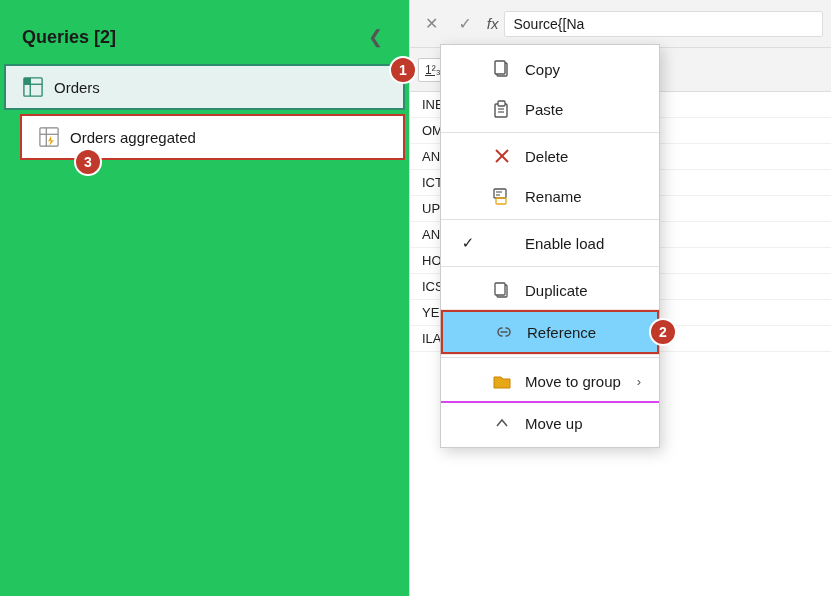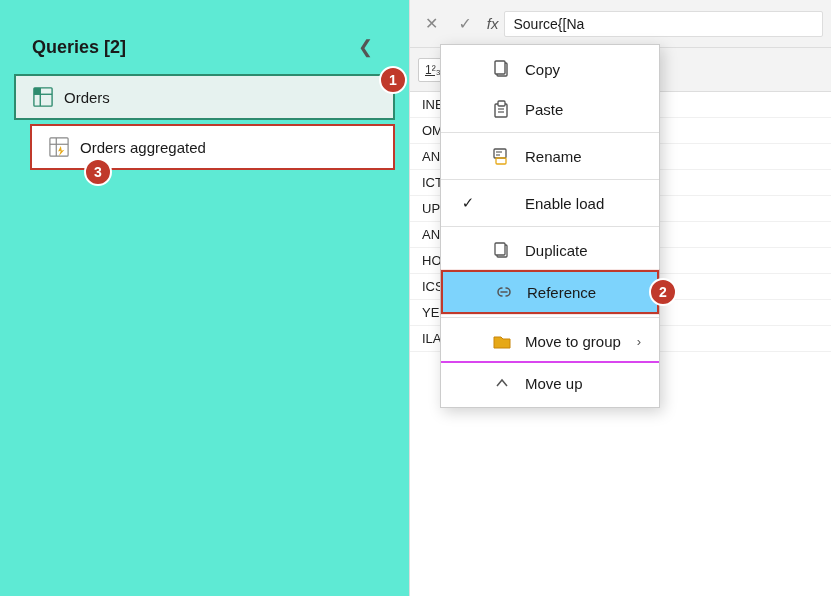--- a/index.html
+++ b/index.html
@@ -8,25 +8,25 @@
       background: #f3f3f3;
       width: 831px;
       height: 596px;
       overflow: hidden;
       display: flex;
     }
 
     
     .left-panel {
       width: 410px;
-      background: #5eead4;
+      background: #22c55e;
       border-right: 1px solid #ddd;
       display: flex;
       flex-direction: column;
-      padding: 14px;
+      padding: 4px;
     }
 
     .queries-header {
       display: flex;
       align-items: center;
       justify-content: space-between;
       padding: 18px 14px 12px 18px;
     }
 
     .queries-title {
@@ -416,20 +416,30 @@
           <rect x="6" y="2" width="7" height="5" rx="1" fill="white" stroke="#555" stroke-width="1.3"></rect>
           <line x1="6" y1="10" x2="12" y2="10" stroke="#555" stroke-width="1.2"></line>
           <line x1="6" y1="13" x2="12" y2="13" stroke="#555" stroke-width="1.2"></line>
         </svg>
       </span>
       <span class="menu-item-label">Paste</span>
     </div>
 
     <hr class="menu-divider">
 
+    <div class="menu-item">
+      <span class="menu-check"></span>
+      <span class="menu-icon">
+        <svg width="20" height="20" viewBox="0 0 20 20" fill="none">
+          <line x1="4" y1="4" x2="16" y2="16" stroke="#c0392b" stroke-width="2"></line>
+          <line x1="16" y1="4" x2="4" y2="16" stroke="#c0392b" stroke-width="2"></line>
+        </svg>
+      </span>
+      <span class="menu-item-label">Delete</span>
+    </div>
 
     <div class="menu-item">
       <span class="menu-check"></span>
       <span class="menu-icon">
         <svg width="20" height="20" viewBox="0 0 20 20" fill="none">
           <rect x="2" y="3" width="12" height="9" rx="1" fill="none" stroke="#555" stroke-width="1.3"></rect>
           <rect x="4" y="12" width="10" height="6" rx="1" fill="none" stroke="#e6a817" stroke-width="1.3"></rect>
           <line x1="4" y1="6" x2="10" y2="6" stroke="#555" stroke-width="1.1"></line>
           <line x1="4" y1="9" x2="8" y2="9" stroke="#555" stroke-width="1.1"></line>
         </svg>

